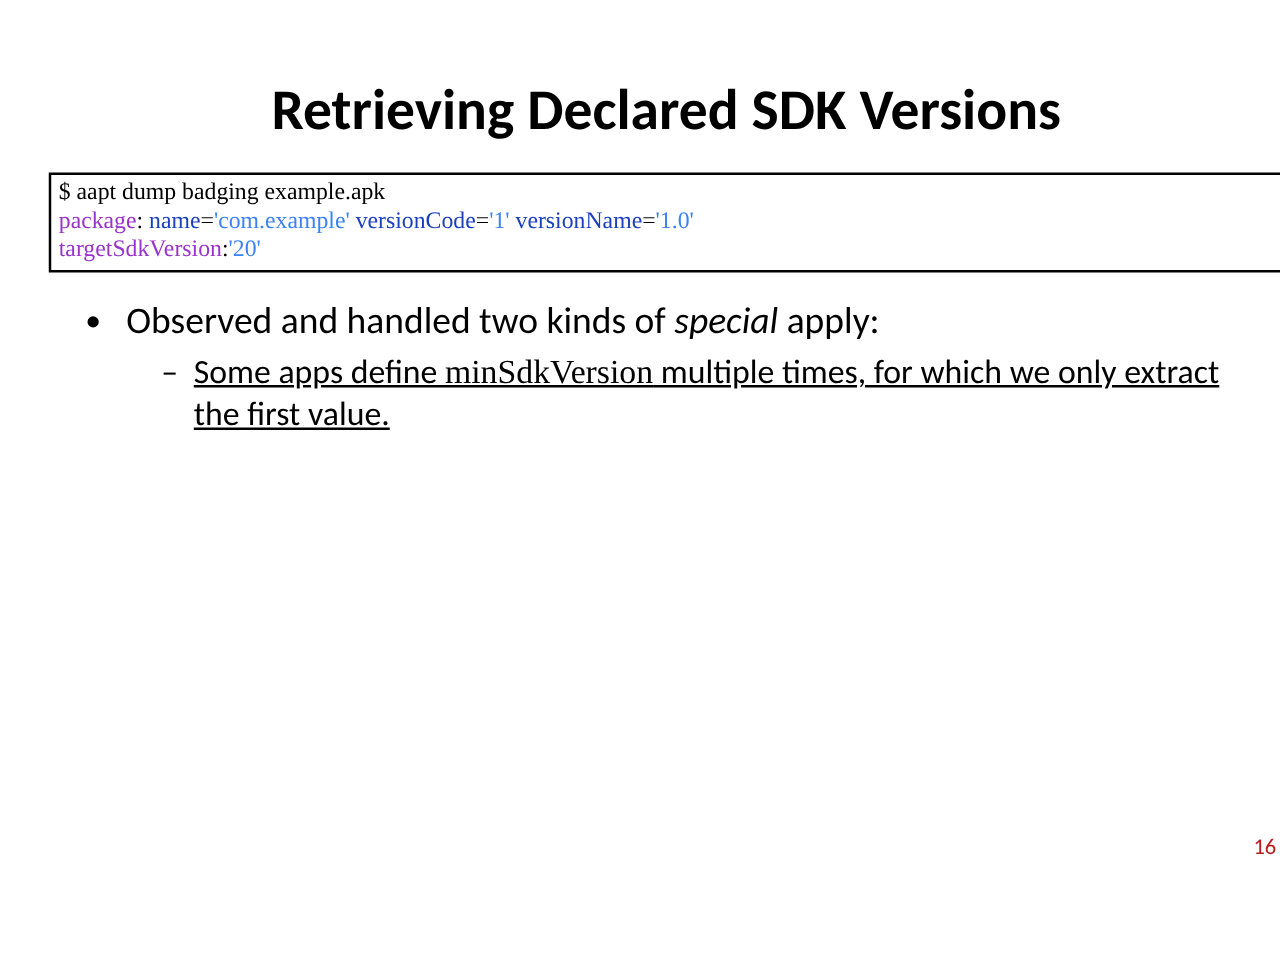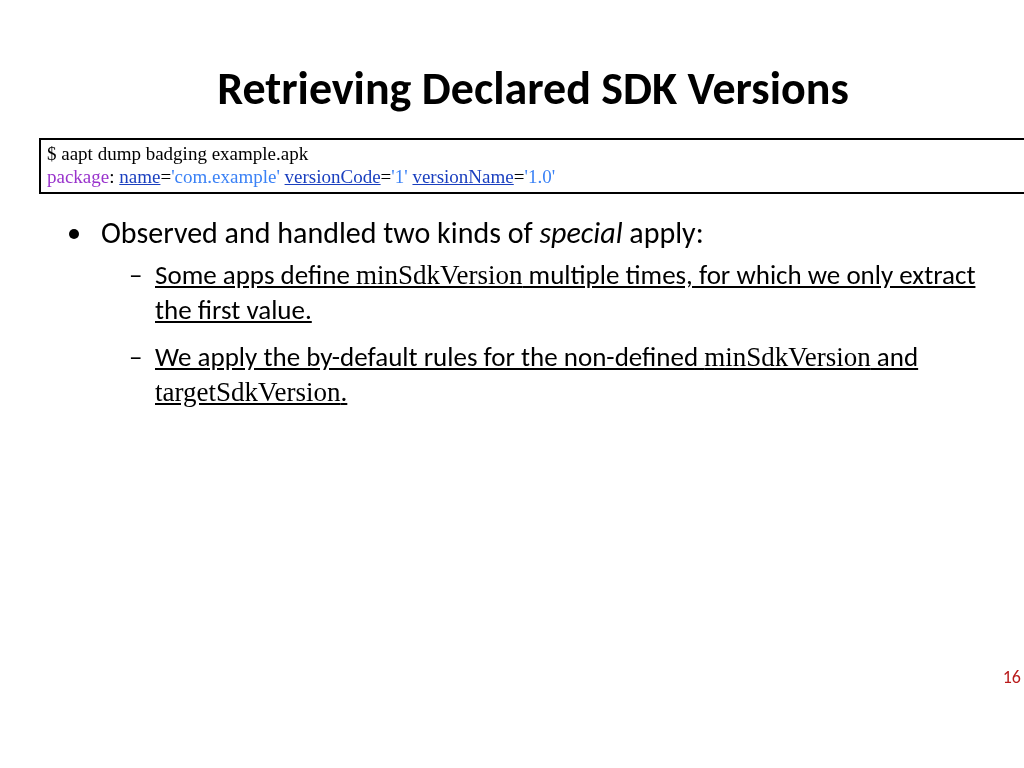--- a/index.html
+++ b/index.html
@@ -28,21 +28,21 @@
   .codebox {
     border: 2.5px solid #000;
     margin: 6px 18px 10px 18px;
     padding: 2px 6px 4px 6px;
     font-family: "Times New Roman", Times, serif;
     font-size: 19px;
     line-height: 1.22;
   }
   .cmd { color: #000; }
   .kw  { color: #9933cc; }   
-  .attr{ color: #1a3fbf; text-decoration: underline; }   
+  .attr{ color: #1a3fbf; }   
   .val { color: #3b82f6; }   
   .bullets {
     font-size: 30px;
     line-height: 1.25;
     padding: 2px 40px 0 40px;
   }
   ul.level1 {
     list-style: disc;
     margin: 8px 0 0 34px;
     padding: 0;
@@ -82,28 +82,28 @@
 </head>
 <body>
 
 <div class="slide">
 
   <div class="title">Retrieving Declared SDK Versions</div>
 
   <div class="codebox">
     <div><span class="cmd">$ aapt dump badging example.apk</span></div>
     <div><span class="kw">package</span><span>: </span><span class="attr">name</span><span>=</span><span class="val">'com.example'</span><span> </span><span class="attr">versionCode</span><span>=</span><span class="val">'1'</span><span> </span><span class="attr">versionName</span><span>=</span><span class="val">'1.0'</span></div>
+    <div><span class="kw">targetSdkVersion</span><span>:</span><span class="val">'20'</span></div>
   </div>
 
   <div class="bullets">
     <ul class="level1">
       <li><span>Observed and handled two kinds of </span><span class="ital">special</span><span> apply:</span>
         <ul class="level2">
           <li><span>Some apps define </span><span class="serif">minSdkVersion</span><span> multiple times, for which we only extract the first value.</span></li>
-          <li><span>We apply the by-default rules for the non-defined </span><span class="serif">minSdkVersion</span><span> and </span><span class="serif">targetSdkVersion</span><span>.</span></li>
         </ul>
       </li>
     </ul>
   </div>
 
   <div class="pagenum">16</div>
 
 </div>
 
 </body></html>

